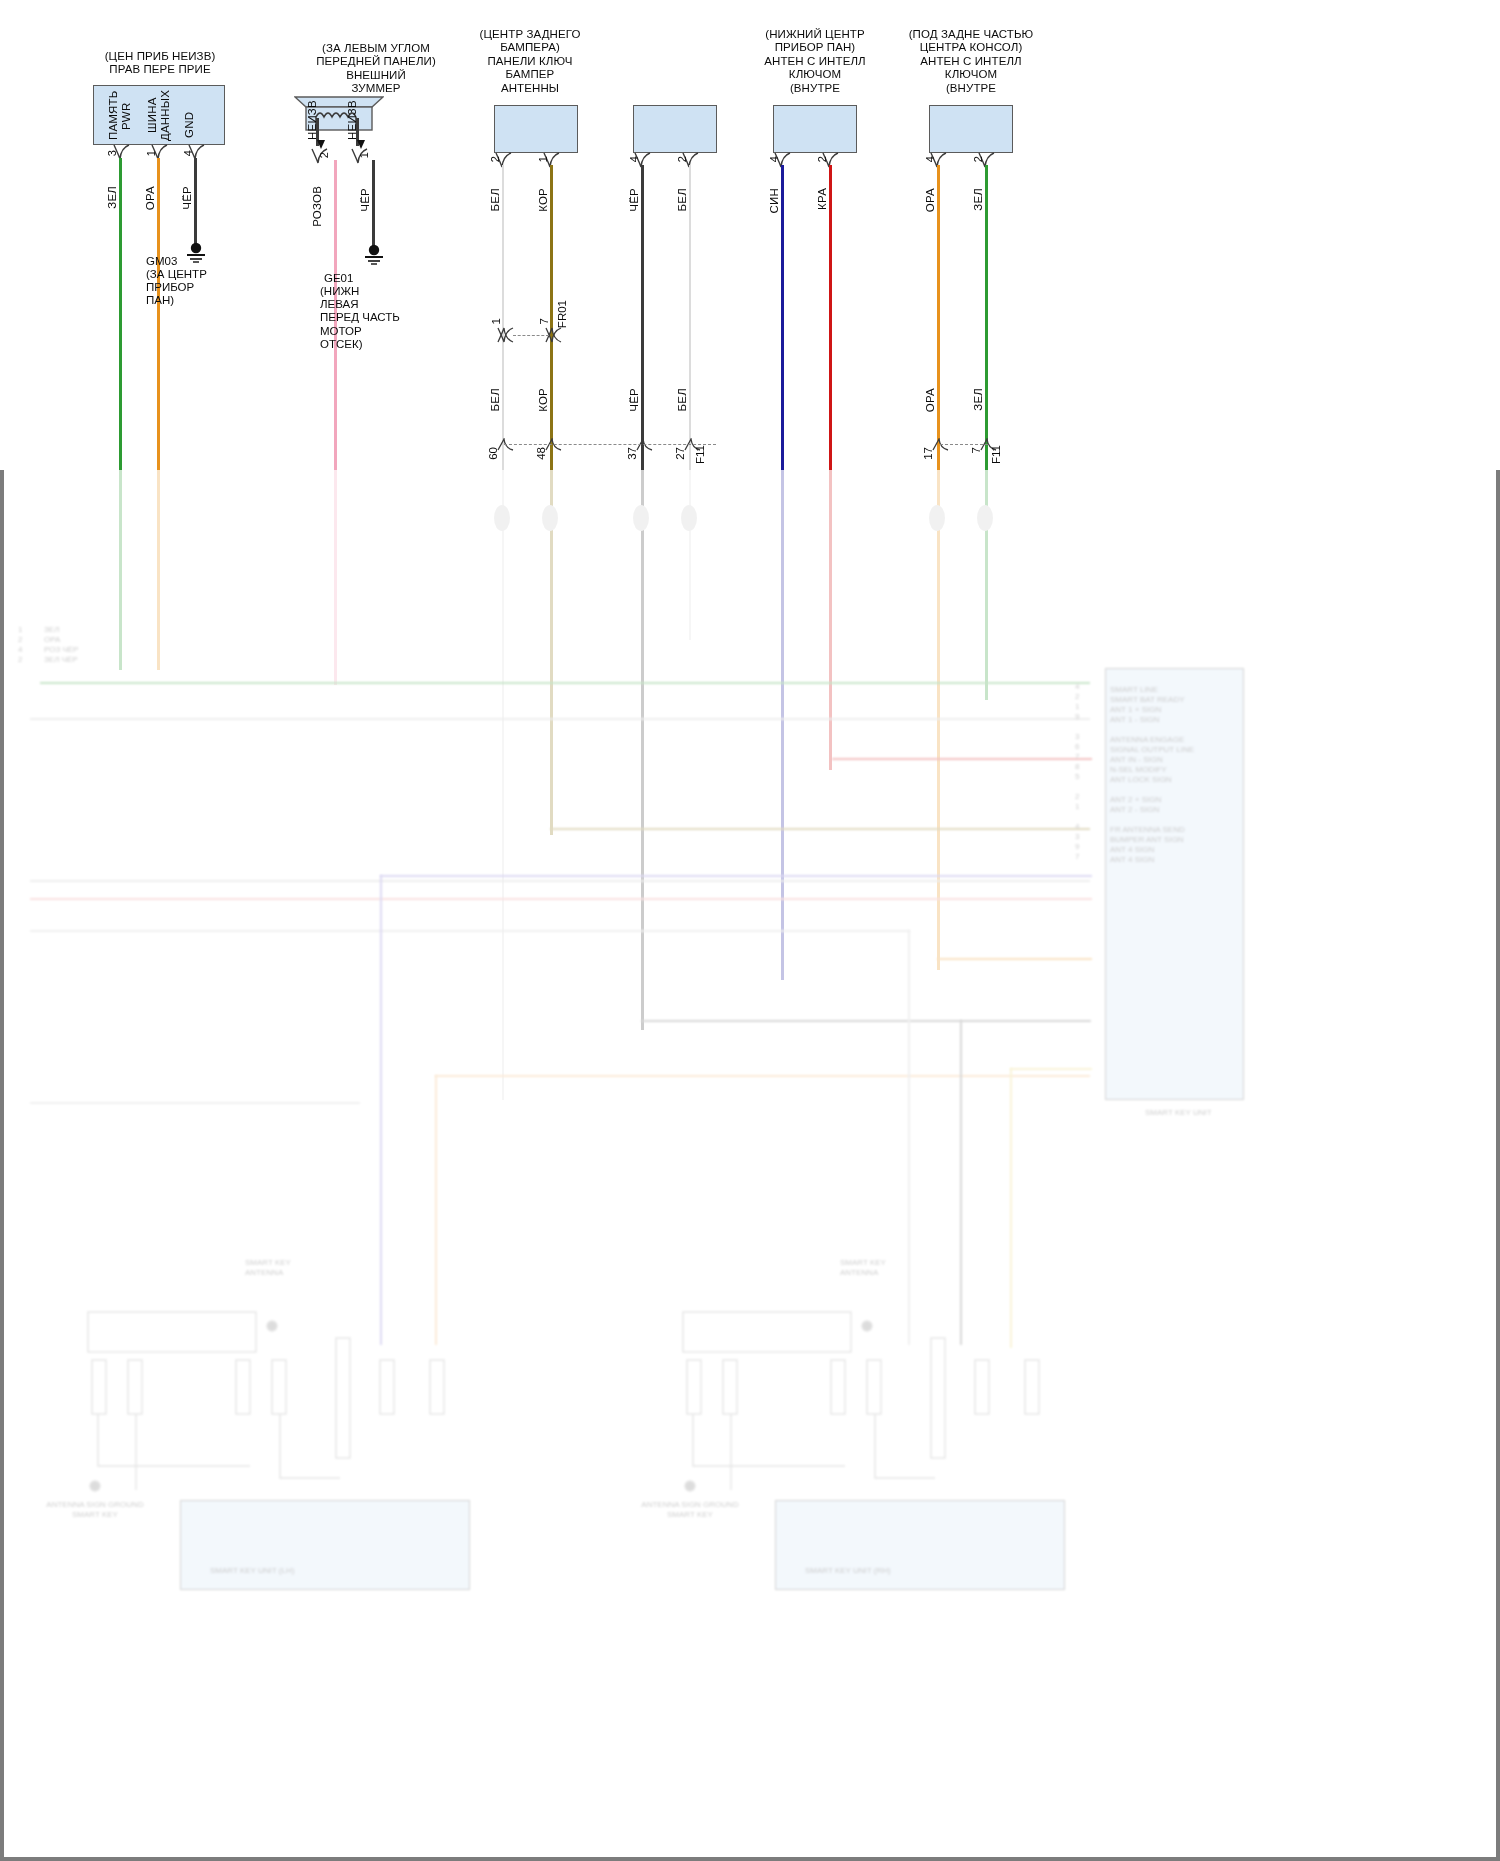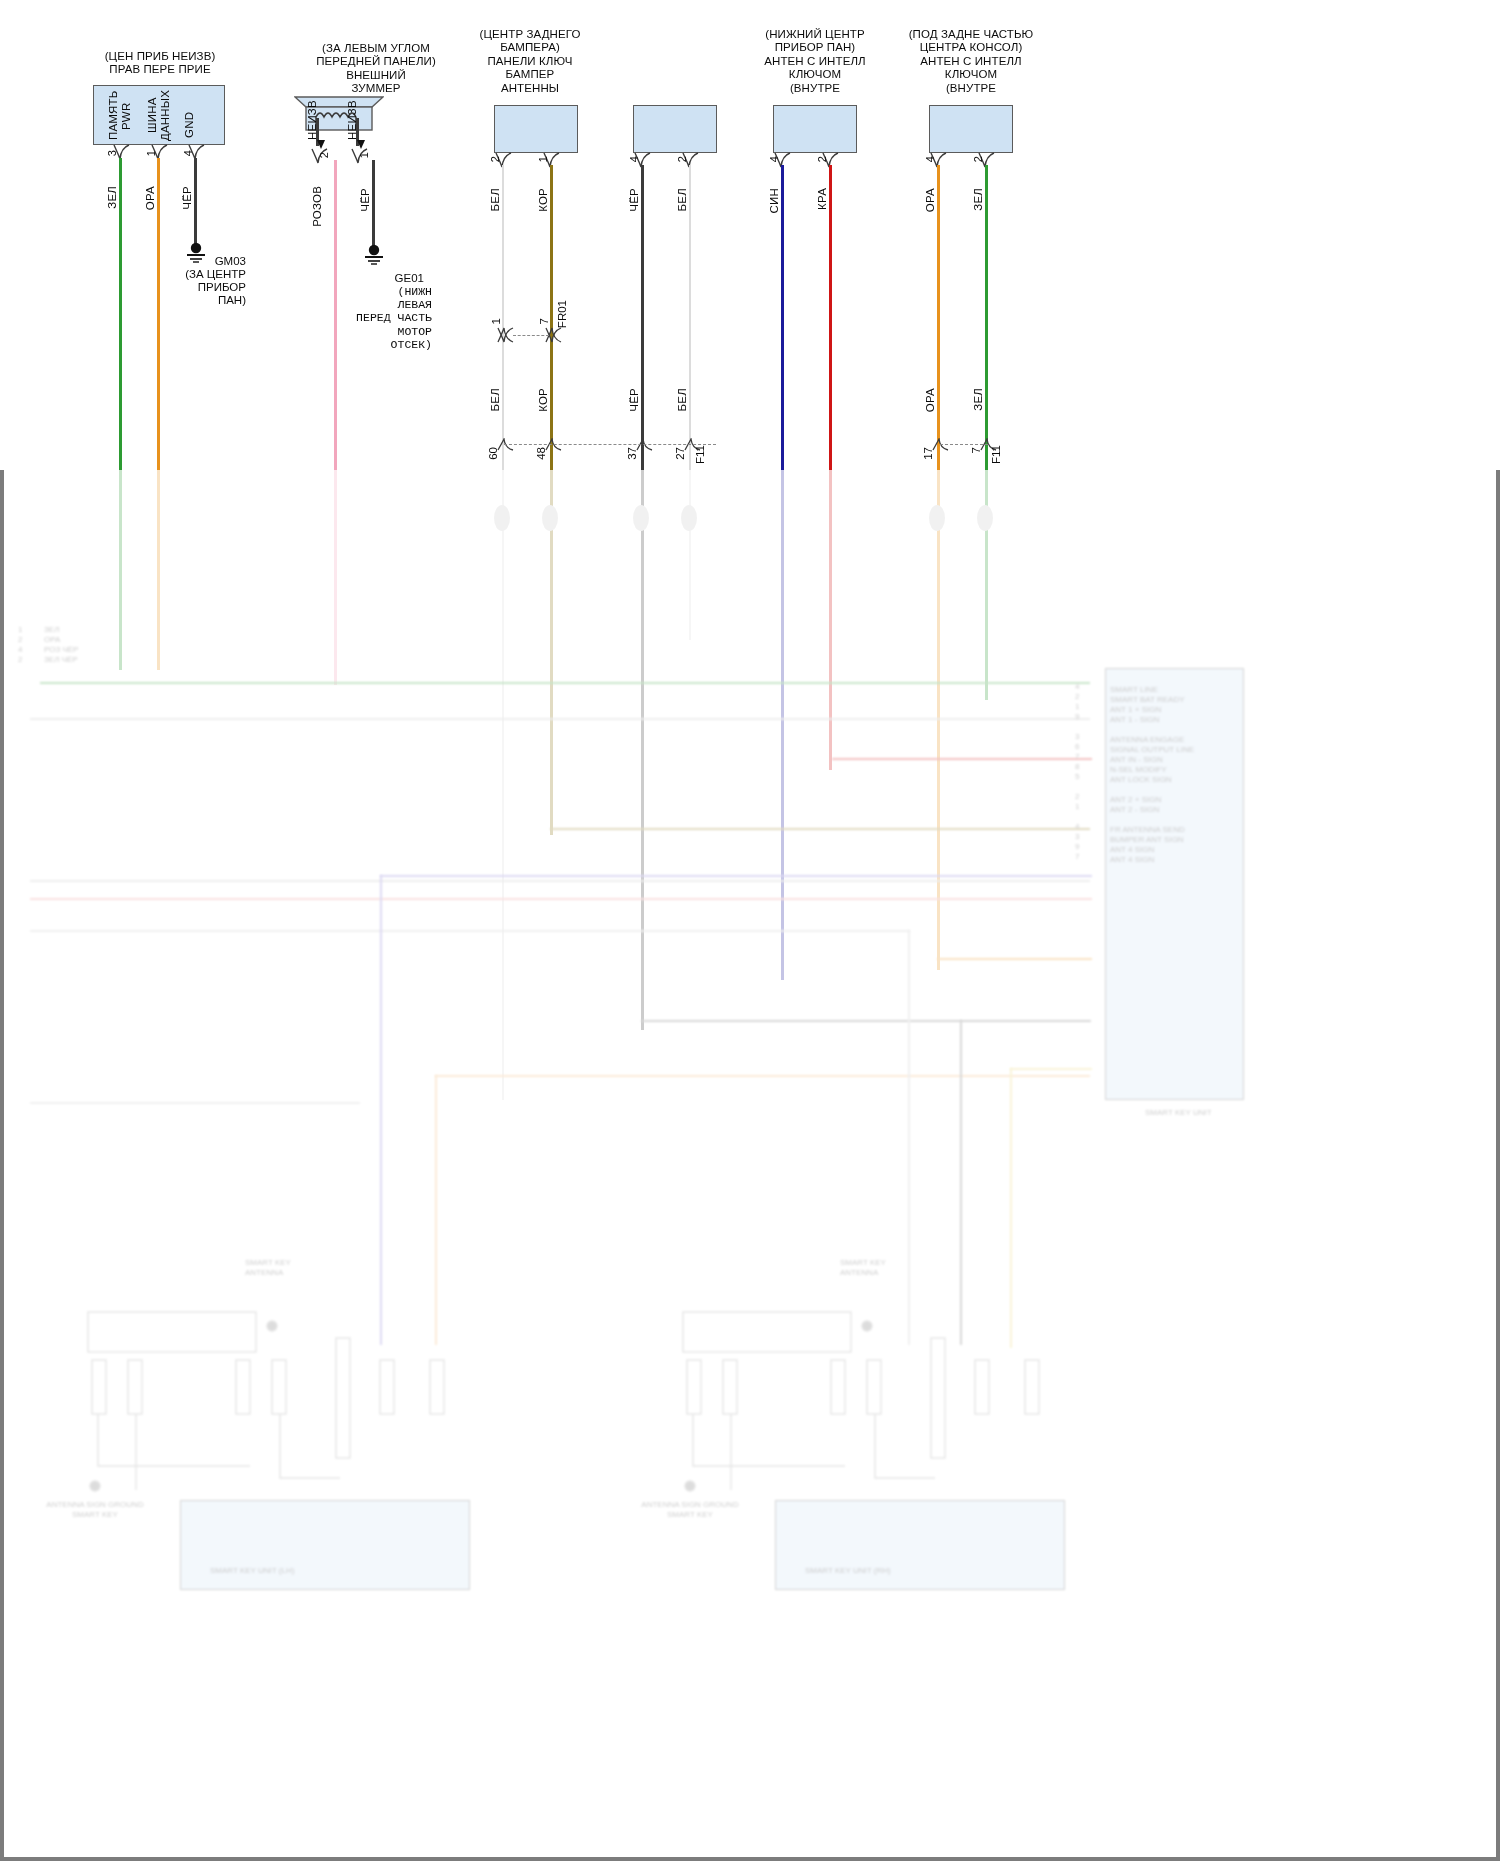--- a/index.html
+++ b/index.html
@@ -39,21 +39,21 @@
     writing-mode:vertical-rl;transform:rotate(180deg);
   }
   .wcol{
     position:absolute;font-size:11.5px;color:#0b0b0b;
     writing-mode:vertical-rl;transform:rotate(180deg);letter-spacing:.2px;
   }
   .wire{position:absolute;width:2.6px;}
   .wire.thin{width:2px;}
   .gnd-sym{position:absolute;}
   .gnd-lbl{
-    position:absolute;text-align:right;font-size:11.5px;line-height:13.2px;
+    position:absolute;text-align:left;font-size:11.5px;line-height:13.2px;
     color:#0b0b0b;white-space:pre-line;
   }
   .conn-arc{position:absolute;}
   .dashline{position:absolute;border-top:1.6px dashed #8a8a8a;height:0;}
   .splice-lbl{
     position:absolute;font-size:11.5px;color:#0b0b0b;
     writing-mode:vertical-rl;transform:rotate(180deg);
   }
   .hline{position:absolute;height:2.4px;}
   .vline{position:absolute;width:2.4px;}
@@ -146,21 +146,21 @@
   <div class="wcol" style="left:311px;top:186px;">РОЗОВ</div>
   <div class="wcol" style="left:359px;top:188px;">ЧЁР</div>
 
   <svg class="gnd-sym" style="left:359px;top:244px;" width="30" height="22" viewBox="0 0 30 22">
     <circle cx="15" cy="6" r="5.2" fill="#111"></circle>
     <line x1="6" y1="13" x2="24" y2="13" stroke="#111" stroke-width="2"></line>
     <line x1="9" y1="17" x2="21" y2="17" stroke="#111" stroke-width="1.6"></line>
     <line x1="12" y1="20" x2="18" y2="20" stroke="#111" stroke-width="1.4"></line>
   </svg>
   <div class="gnd-lbl" style="left:324px;top:272px;width:100px;">GE01</div>
-  <div class="gnd-lbl" style="left:332px;top:285px;width:100px;font-family:Liberation Mono, monospace;">(НИЖН
+  <div class="gnd-lbl" style="left:320px;top:285px;width:100px;">(НИЖН
 ЛЕВАЯ
 ПЕРЕД ЧАСТЬ
 МОТОР
 ОТСЕК)</div>
 
   <div class="mod-title" style="left:470px;top:28px;width:120px;">(ЦЕНТР ЗАДНЕГО
 БАМПЕРА)
 ПАНЕЛИ КЛЮЧ
 БАМПЕР
 АНТЕННЫ</div>

